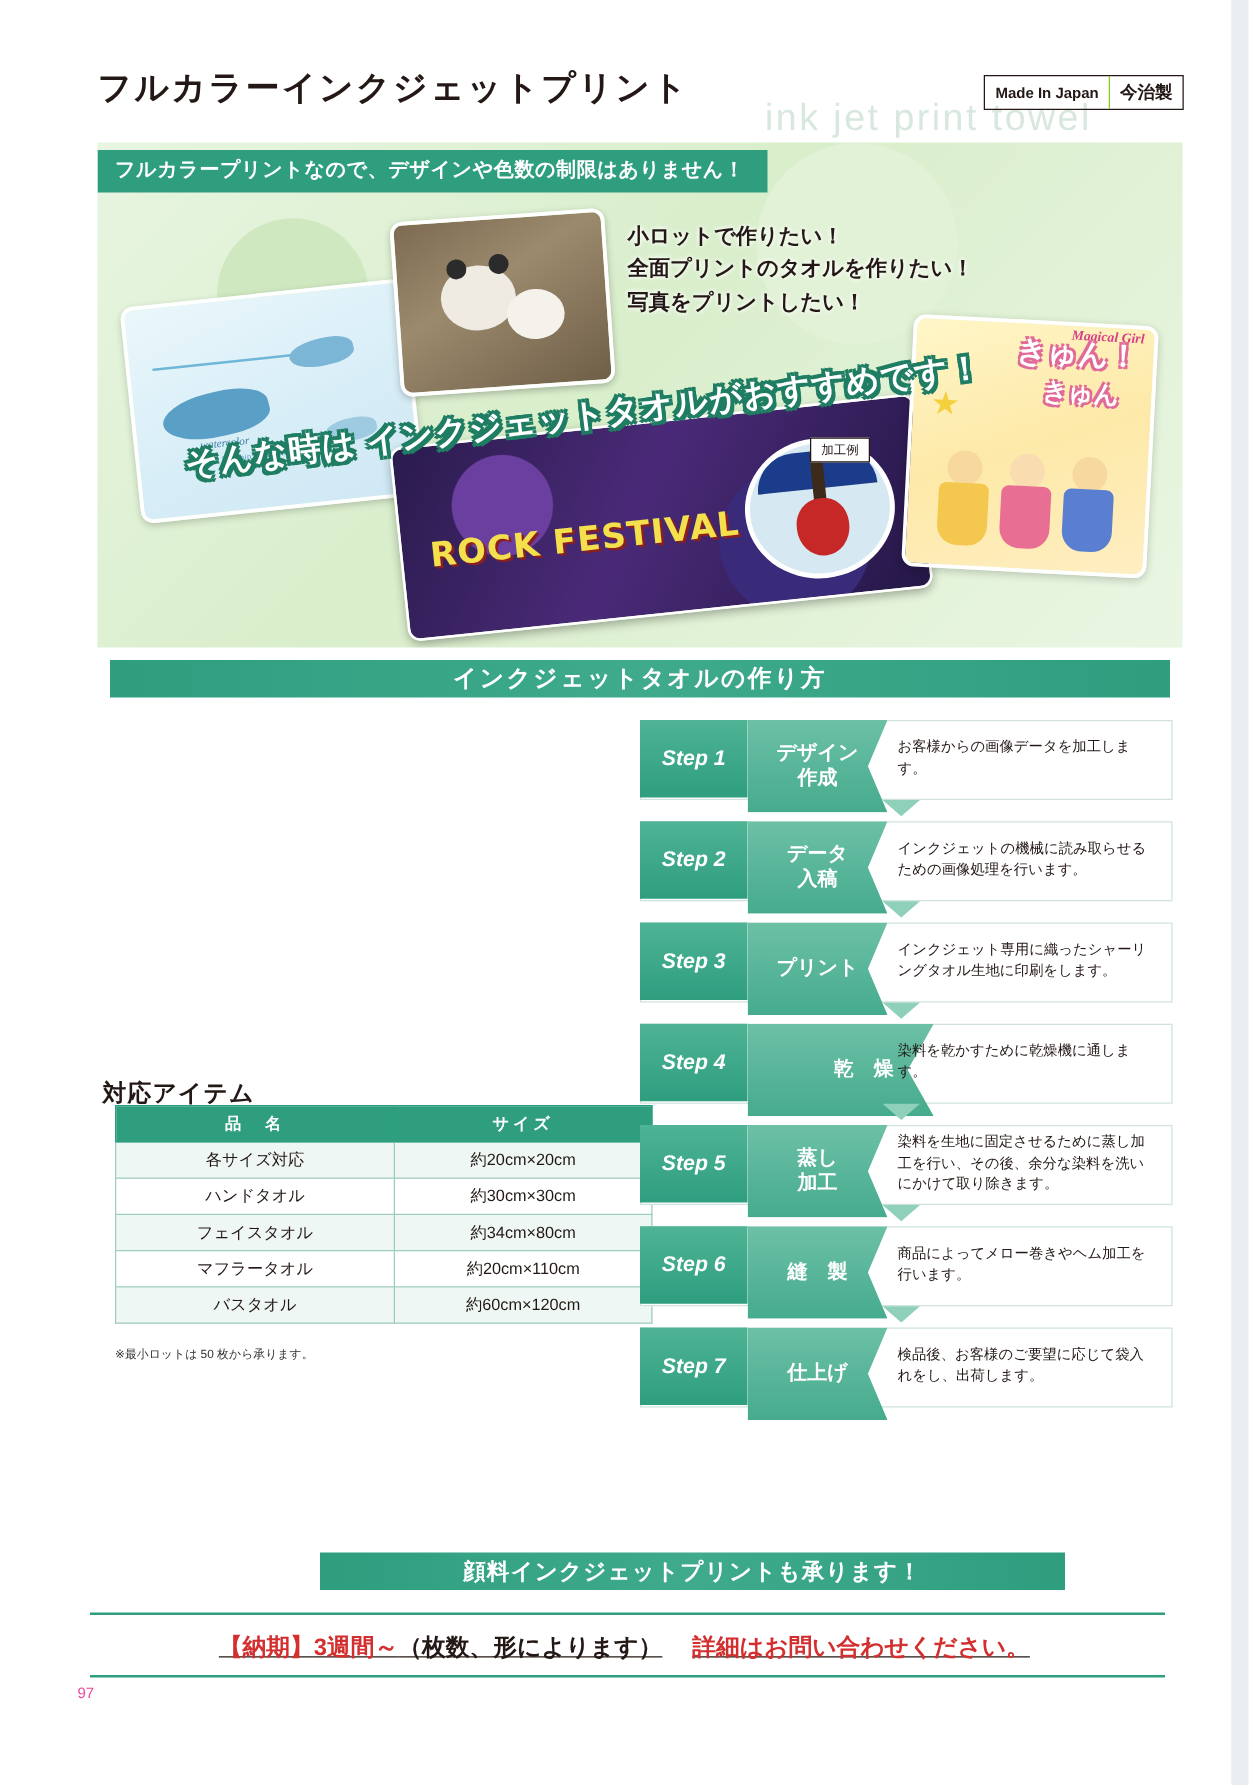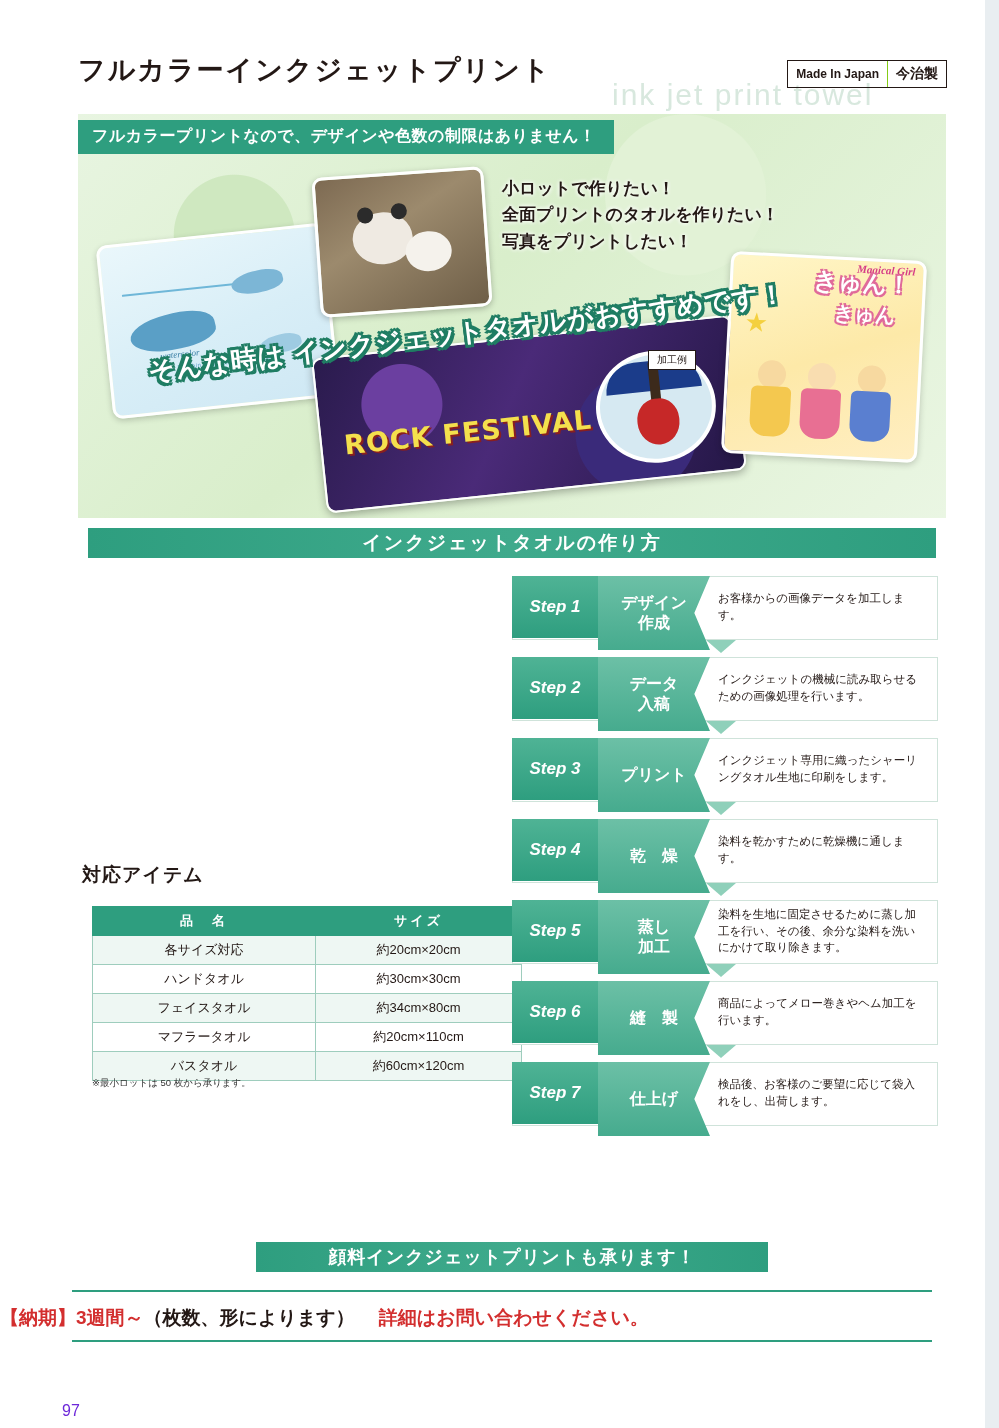--- a/index.html
+++ b/index.html
@@ -161,21 +161,21 @@
     border:2px solid #2e9e7f;border-radius:12px;background:#fff;
   }
   .feat{position:absolute;left:22px;font-size:16.5px;font-weight:bold;}
   .feat-sub{position:absolute;left:40px;font-size:13px;font-weight:normal;}
 
   
   .items-title{
     position:absolute;left:82px;top:862px;font-size:19px;font-weight:bold;letter-spacing:1px;text-align:right;
   }
   table.items{
-    position:absolute;left:92px;top:906px;width:430px;border-collapse:collapse;font-size:13px;
+    position:absolute;left:92px;top:884px;width:430px;border-collapse:collapse;font-size:13px;
   }
   table.items th{
     background:#2e9e7f;color:#fff;font-weight:bold;padding:5px 0;border:1px solid #2e9e7f;
     letter-spacing:3px;
   }
   table.items td{
     border:1px solid #9ecdbd;padding:5px 0;text-align:center;background:#fff;
   }
   table.items tr:nth-child(odd) td{background:#eef7f3;}
   .note{position:absolute;left:92px;top:1077px;font-size:9.5px;color:#333;}
@@ -205,32 +205,32 @@
     display:flex;align-items:center;font-size:11.5px;line-height:1.45;color:#231815;
   }
   .arrow-down{
     position:absolute;left:194px;width:0;height:0;
     border-left:15px solid transparent;border-right:15px solid transparent;
     border-top:13px solid #8fd0ba;
   }
 
   
   .bottom-bar{
-    position:absolute;left:256px;top:1242px;width:512px;height:30px;
+    position:absolute;left:256px;top:1242px;width:596px;height:30px;
     background:linear-gradient(90deg,#2e9e7f 0%,#3faa8c 50%,#2e9e7f 100%);
     color:#fff;font-size:18px;font-weight:bold;letter-spacing:1px;
     display:flex;align-items:center;justify-content:center;
   }
   .rule{position:absolute;left:72px;width:860px;height:2px;background:#2e9e7f;}
   .delivery{
-    position:absolute;left:0;top:1305px;width:999px;text-align:left;
-    font-size:19px;font-weight:bold;
+    position:absolute;left:0;top:1305px;width:999px;text-align:center;
+    font-size:19px;font-weight:bold;text-decoration:underline;
   }
   .delivery .red{color:#d32f2f;}
-  .page-num{position:absolute;left:62px;top:1402px;font-size:16px;color:#6d28d9;}
+  .page-num{position:absolute;left:62px;top:1347px;font-size:12px;color:#ec4899;}
   .edge{position:absolute;right:0;top:0;width:14px;height:1428px;background:#e9eef1;}
 </style>
 </head>
 <body>
 
 <div class="page">
 
   <div class="title">フルカラーインクジェットプリント</div>
   <div class="ghost-title">ink jet print towel</div>
   <div class="made-badge">
@@ -353,21 +353,21 @@
       <div class="chev"></div>
       <div class="step-num">Step 3</div>
       <div class="step-label" style="white-space:pre-line;">プリント</div>
       <div class="step-desc">インクジェット専用に織ったシャーリングタオル生地に印刷をします。</div>
       <div class="arrow-down" style="top:64px;"></div>
     </div>
 
     <div class="step-row">
       <div class="chev"></div>
       <div class="step-num">Step 4</div>
-      <div class="step-label" style="white-space:pre-line;">乾　燥</div>
+      <div class="step-label" style="white-space:pre-line;padding-left:37px;">乾　燥</div>
       <div class="step-desc">染料を乾かすために乾燥機に通します。</div>
       <div class="arrow-down" style="top:64px;"></div>
     </div>
 
     <div class="step-row">
       <div class="chev"></div>
       <div class="step-num">Step 5</div>
       <div class="step-label" style="white-space:pre-line;">蒸し
 加工</div>
       <div class="step-desc">染料を生地に固定させるために蒸し加工を行い、その後、余分な染料を洗いにかけて取り除きます。</div>

